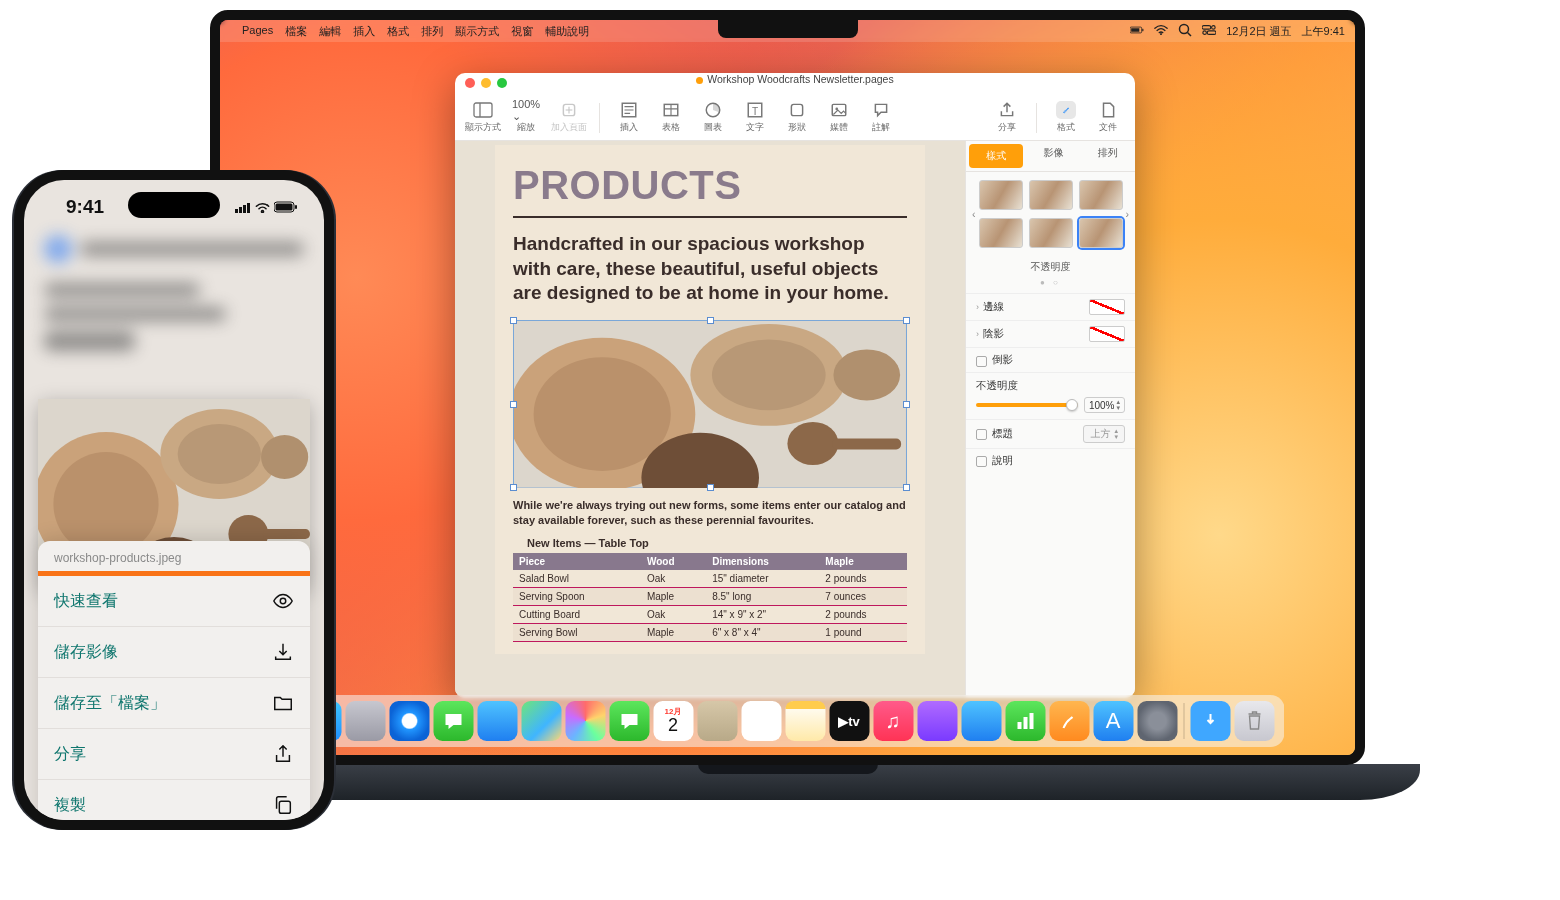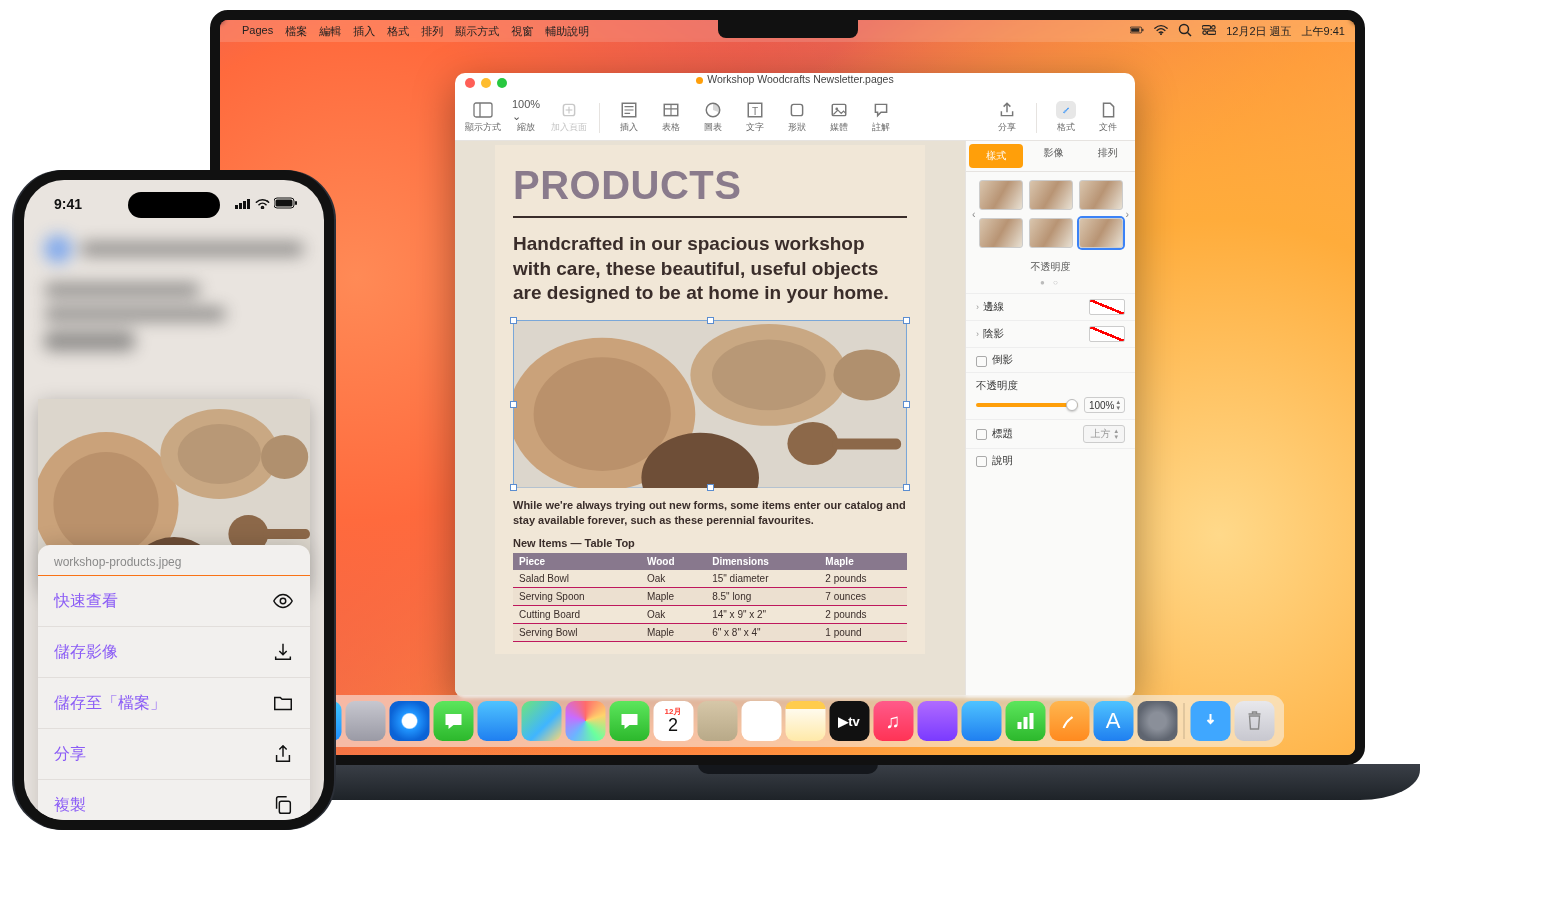--- a/index.html
+++ b/index.html
@@ -48,21 +48,21 @@
 .page { width:430px; margin:4px auto 10px; background:#f1e7d7; padding:18px 18px 12px; }
 .page h1 { font-size:40px; font-weight:800; color:#8a7b8c; letter-spacing:0.5px; }
 .page .rule{height:2px;background:#3a2d2a;margin:8px 0 14px;}
 .page .sub { font-size:19px; font-weight:700; color:#3a2d2a; line-height:1.3; }
 .page .img-holder { margin:14px 0 10px; aspect-ratio: 2.35/1; border:1px solid #7aa7d8; position:relative; background:linear-gradient(120deg,#d9c5ad 20%,#b89474 45%,#e8e1d4 60%,#9a7654 80%); }
 .selhandle{position:absolute;width:7px;height:7px;background:#fff;border:1px solid #5b8dd0;}
 .sh-tl{top:-4px;left:-4px}.sh-tm{top:-4px;left:calc(50% - 3px)}.sh-tr{top:-4px;right:-4px}
 .sh-ml{top:calc(50% - 3px);left:-4px}.sh-mr{top:calc(50% - 3px);right:-4px}
 .sh-bl{bottom:-4px;left:-4px}.sh-bm{bottom:-4px;left:calc(50% - 3px)}.sh-br{bottom:-4px;right:-4px}
 .page .body{font-size:11px;color:#3a2d2a;font-weight:600;margin-bottom:10px;line-height:1.35;}
-.page .tbl-title{font-size:11px;font-weight:700;color:#3a2d2a;margin:6px 0 4px;}
+.page .tbl-title{font-size:11px;font-weight:700;color:#3a2d2a;margin:6px 14px 4px;}
 table.items{width:100%;border-collapse:collapse;font-size:10px;color:#3a2d2a;}
 table.items th{background:#88788d;color:#fff;text-align:left;padding:3px 6px;font-weight:700;}
 table.items td{padding:3px 6px;border-bottom:1px solid #be185d;}
 table.items tr:nth-child(even) td{background:#ece0d0;}
 
 
 .inspector { width:170px; background:#fafaf9; border-left:1px solid #e6e3e0; font-size:10.5px; color:#333; display:flex; flex-direction:column; }
 .insp-tabs{display:flex;border-bottom:1px solid #e6e3e0;}
 .insp-tab{flex:1;text-align:center;padding:5px 0;font-size:10px;color:#555;}
 .insp-tab.active{background:#ff9f0a;color:#fff;border-radius:4px;margin:3px;}
@@ -84,29 +84,29 @@
 
 
 .dock { position:absolute; bottom:8px; left:50%; transform:translateX(-50%); height:52px; padding:4px 10px; background:rgba(245,245,245,0.55); border-radius:14px; display:flex; gap:4px; align-items:center; backdrop-filter:blur(2px);}
 .dock-icon{width:40px;height:40px;border-radius:9px;display:flex;align-items:center;justify-content:center;font-size:18px;color:#fff;}
 .dock-sep{width:1px;height:36px;background:rgba(0,0,0,0.2);margin:0 2px;}
 
 
 .iphone { position:absolute; left:14px; top:170px; width:320px; height:660px; background:#111; border-radius:50px; padding:10px; box-shadow: 2px 0 0 #2b2f37, -2px 0 0 #2b2f37; }
 .iphone-screen{position:relative;width:100%;height:100%;background:#e9e4df;border-radius:40px;overflow:hidden;}
 .dynisland{position:absolute;top:12px;left:50%;transform:translateX(-50%);width:92px;height:26px;background:#000;border-radius:18px;z-index:10;}
-.ip-status{position:absolute;top:16px;left:4px;right:0;display:flex;justify-content:space-between;padding:0 26px;font-size:14px;font-weight:600;color:#111;z-index:9;}
+.ip-status{position:absolute;top:16px;left:16px;right:0;display:flex;justify-content:space-between;padding:0 26px;font-size:19px;font-weight:600;color:#111;z-index:9;}
 .ip-status .r{display:flex;gap:4px;align-items:center;}
 .ip-content{position:absolute;inset:0;padding-top:55px;}
 .blur-top{height:160px;padding:0 20px;filter:blur(8px);opacity:.6;}
 .blur-top .row{height:14px;background:#555;border-radius:7px;margin:10px 0;}
 .ip-photo{margin:4px 14px 0;height:190px;border-radius:6px;background:linear-gradient(120deg,#d9c5ad 20%,#b89474 40%,#b89474 55%,#e2dcd3 58%,#9a7654 80%);box-shadow:0 4px 20px rgba(0,0,0,0.25);}
 .sheet{position:absolute;left:14px;right:14px;bottom:-10px;background:#f2f0ee;border-radius:12px 12px 0 0;box-shadow:0 -2px 20px rgba(0,0,0,0.15);}
-.sheet-head{padding:10px 16px 6px;font-size:12px;color:#8a8a8a;border-bottom:1px solid #f97316;}
-.sheet-item{display:flex;align-items:center;justify-content:space-between;padding:14px 16px;border-bottom:1px solid #e2dedb;font-size:16px;color:#8b5cf6;}
+.sheet-head{padding:10px 16px 6px;font-size:12px;color:#8a8a8a;border-bottom:5px solid #f97316;}
+.sheet-item{display:flex;align-items:center;justify-content:space-between;padding:14px 16px;border-bottom:1px solid #e2dedb;font-size:16px;color:#0f766e;}
 .sheet-item:last-child{border-bottom:none;}
 .sheet-item .icon{width:22px;height:22px;display:flex;align-items:center;justify-content:center;color:#111;}
 
 .ic svg, .icon svg { width:100%; height:100%; }
 </style>
 </head>
 <body>
 
 <div class="macbook">
   <div class="mac-base"></div>

